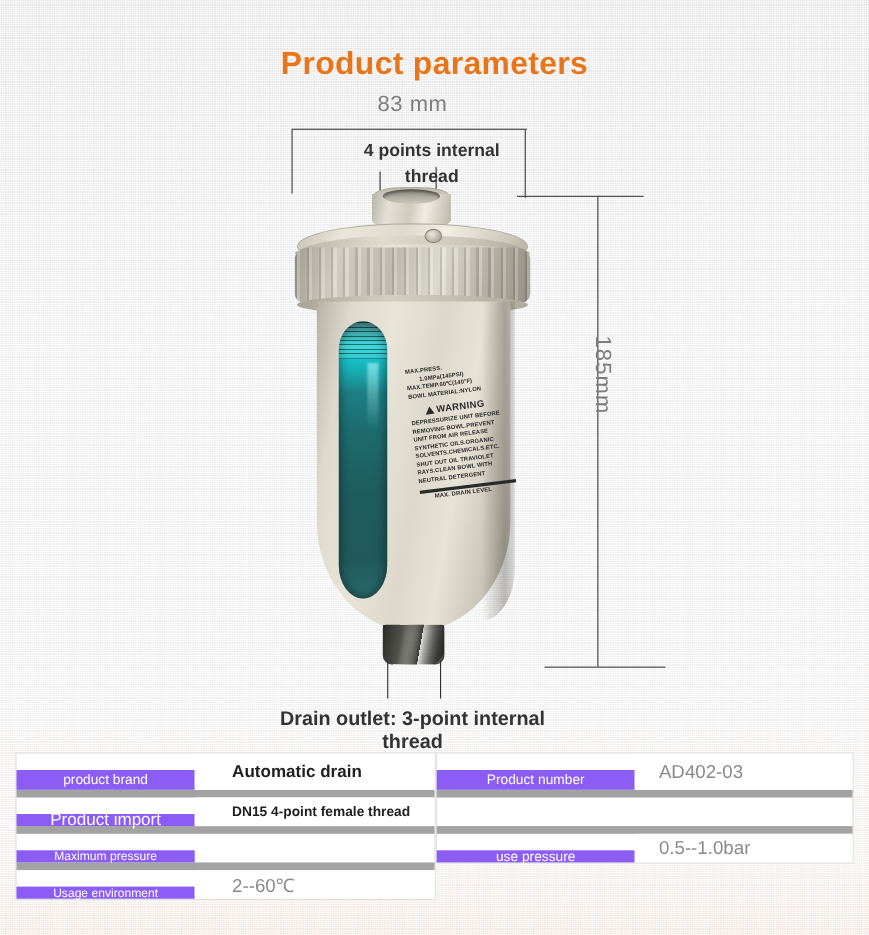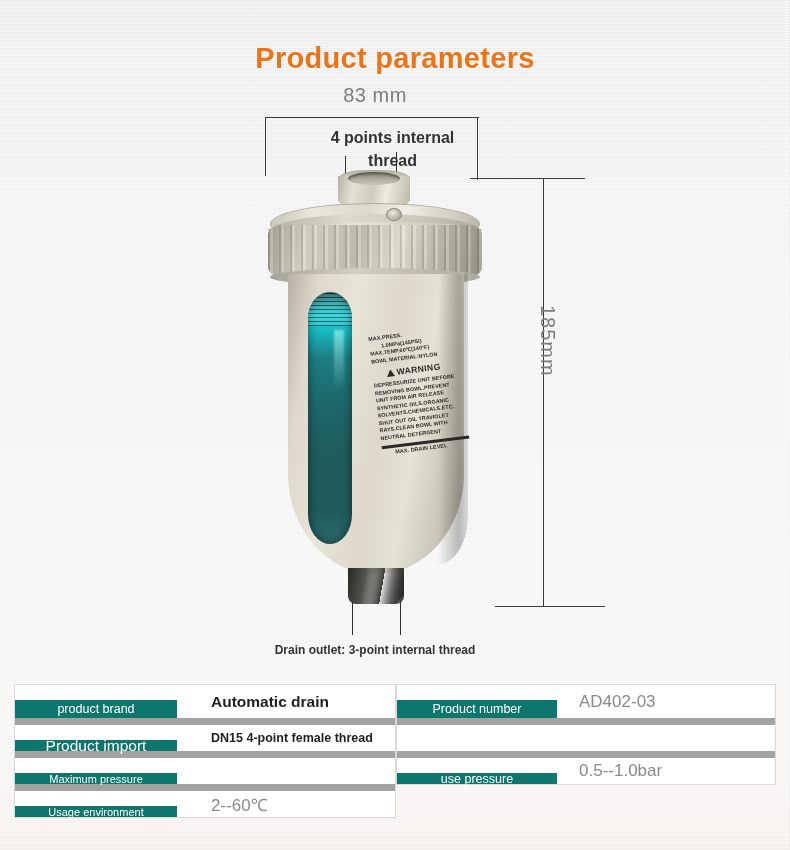--- a/index.html
+++ b/index.html
@@ -77,21 +77,21 @@
     line-height:1.45;
   }
   .callout-top-l1, .callout-top-l2 {
     position:absolute; width:0; border-left:1.4px solid #2e2e2e;
   }
   .callout-top-l1 { top:156px; left:345px; height:30px; }
   .callout-top-l2 { top:152px; left:396px; height:34px; }
 
   .callout-bottom {
     position:absolute; top:643px; left:225px; width:300px;
-    text-align:center; font-size:12px; color:#333; font-weight:bold;
+    text-align:center; font-size:18px; color:#333; font-weight:bold;
   }
   .callout-bot-l1, .callout-bot-l2 {
     position:absolute; width:0; border-left:1.4px solid #2e2e2e;
   }
   .callout-bot-l1 { top:601px; left:352px; height:34px; }
   .callout-bot-l2 { top:601px; left:400px; height:34px; }
 
   
   .product { position:absolute; top:170px; left:262px; width:230px; height:440px; }
 
@@ -235,26 +235,26 @@
   .tbl {
     position:absolute; top:684px;
     border:1px solid #d9d9d9;
     background:#fff;
   }
   .tbl-left  { left:14px;  width:382px; }
   .tbl-right { left:396px; width:380px; }
   .trow { display:flex; height:33px; align-items:stretch; }
   .trow + .trow { border-top:7px solid #a3a3a3; }
   .tcell-lbl {
-    background:#0f766e; color:#fff;
+    background:#8b5cf6; color:#fff;
     display:flex; align-items:center; justify-content:center;
     text-align:center; overflow:visible;margin-top:15px;
   }
   .tbl-left  .tcell-lbl { width:162px; }
-  .tbl-right .tcell-lbl { width:160px; }
+  .tbl-right .tcell-lbl { width:180px; }
   .tcell-val {
     flex:1; display:flex; align-items:center;
     padding-left:34px; color:#8a8a8a; background:#fff;
   }
   .tbl-right .tcell-val { padding-left:22px; }
   .sz-sm  { font-size:11px; }
   .sz-md  { font-size:12.5px; }
   .sz-lg  { font-size:15.5px; }
   .sz-xl  { font-size:17px; }
   .b { font-weight:bold; color:#1f1f1f; }

